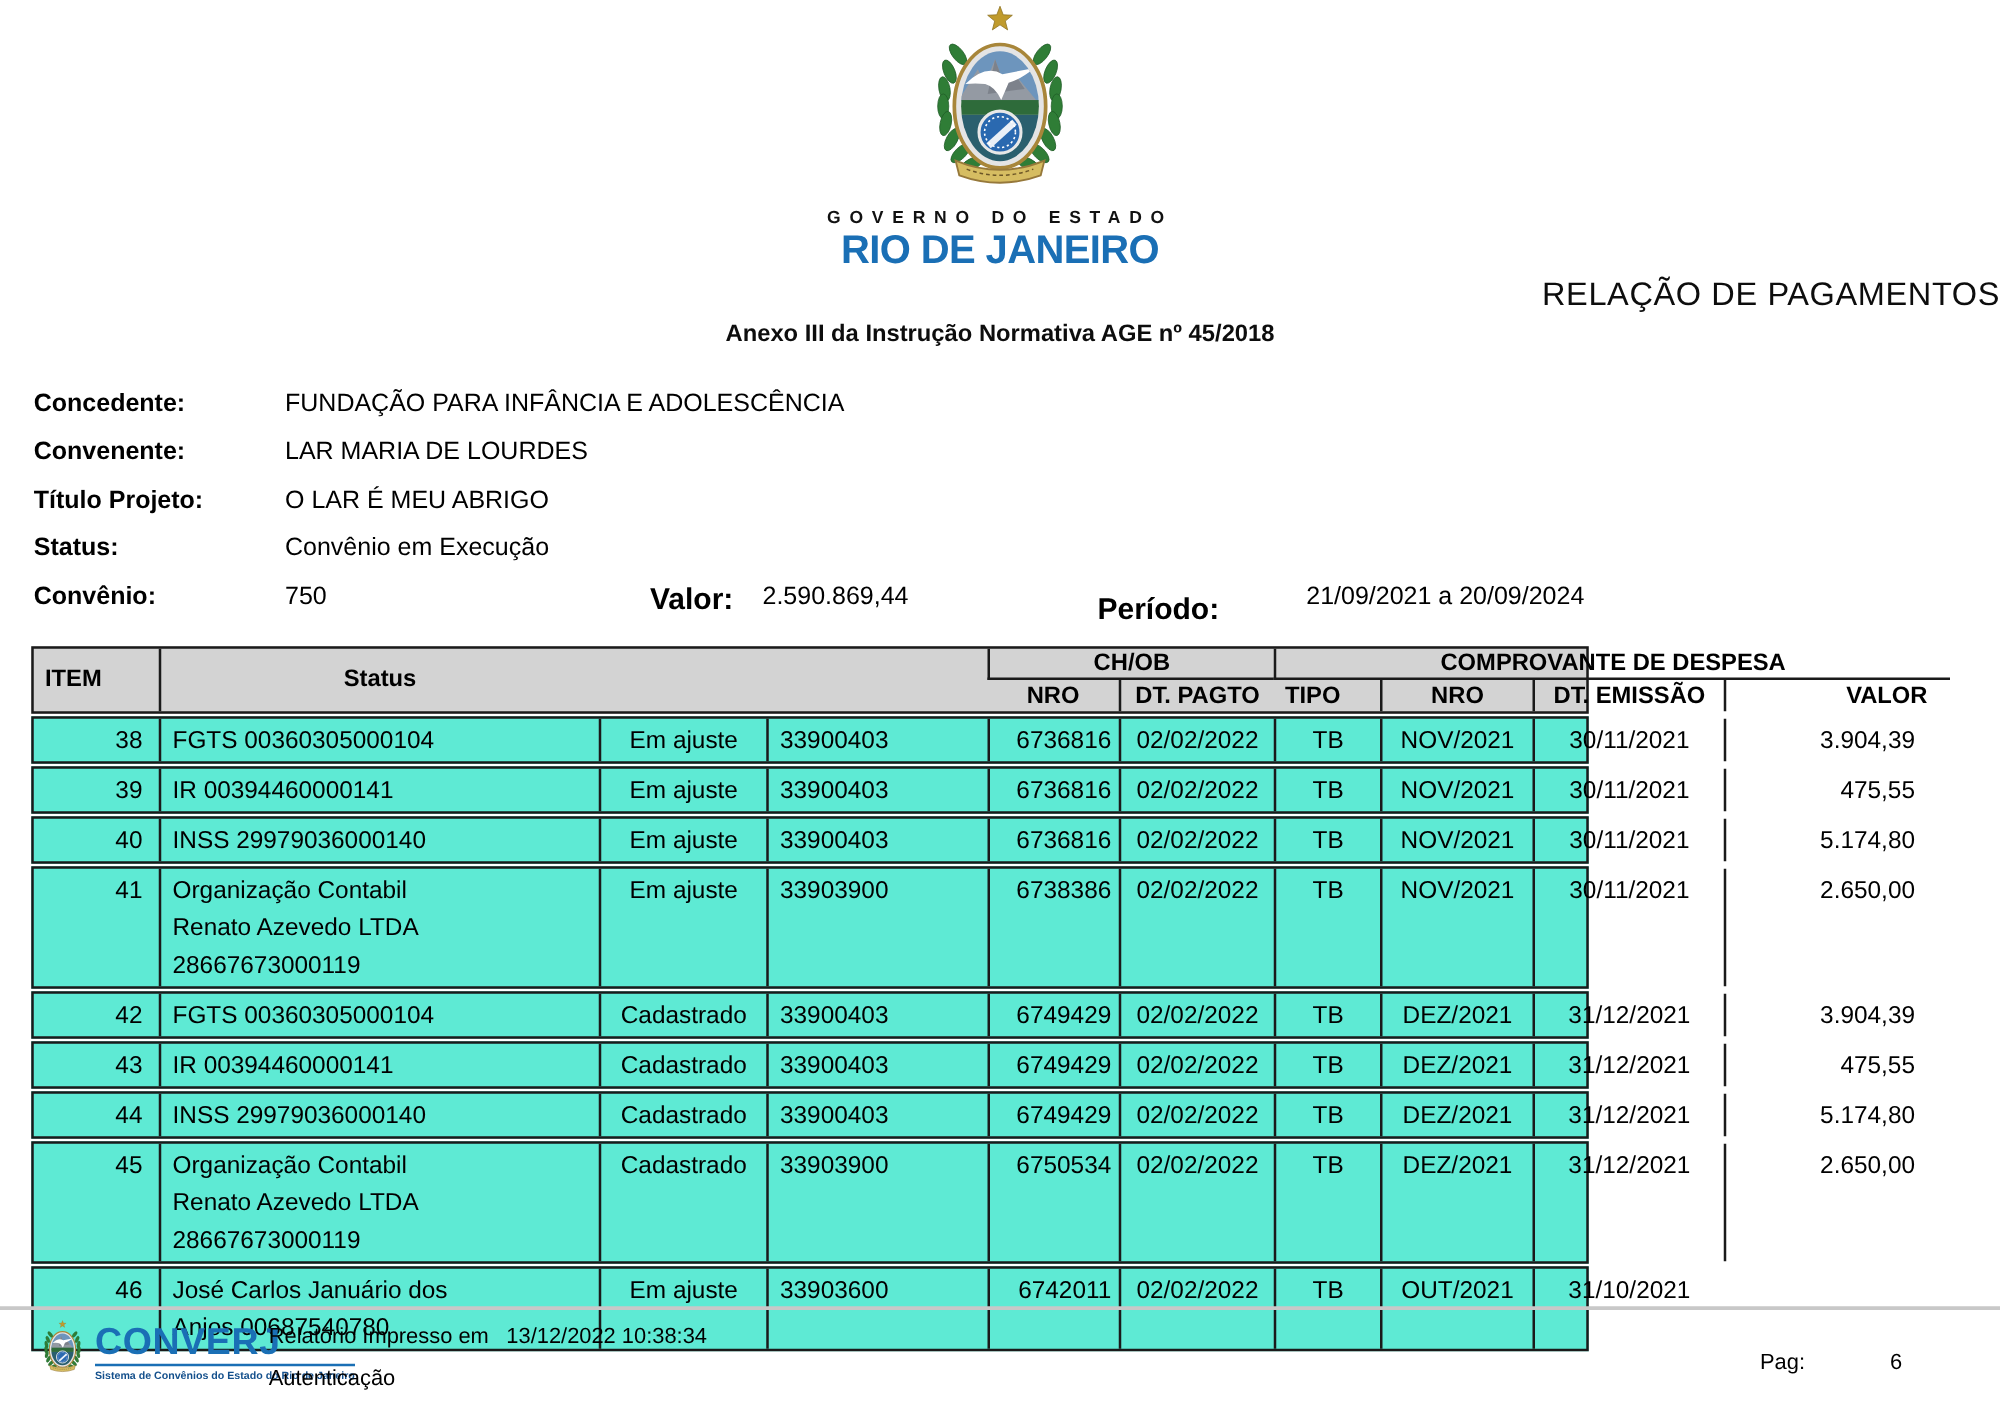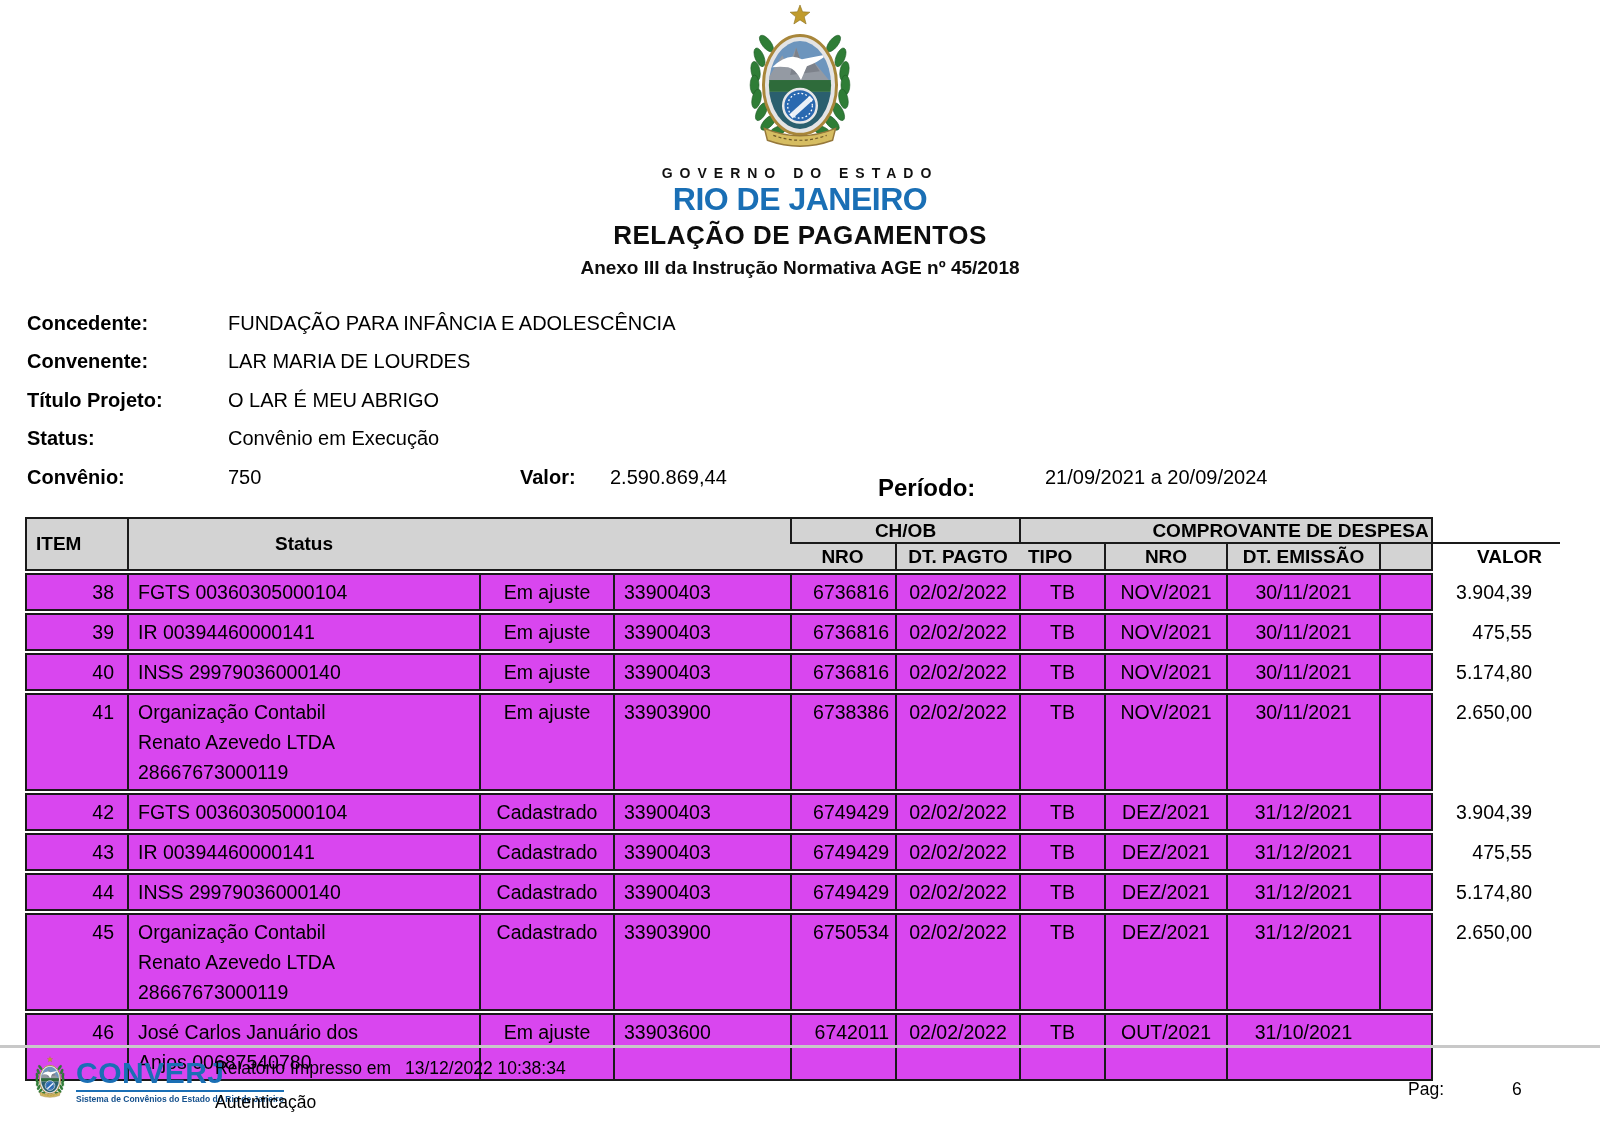--- a/index.html
+++ b/index.html
@@ -7,38 +7,38 @@
     width:1600px;height:1122px;position:relative;overflow:hidden;
     font-family:"Liberation Sans","DejaVu Sans",sans-serif;color:#000;
     -webkit-font-smoothing:antialiased;
   }
   
   .emblem-wrap{position:absolute;left:0;right:0;top:4px;text-align:center;}
   .gov-line{position:absolute;left:0;right:0;top:165px;text-align:center;
     font-size:14px;font-weight:bold;letter-spacing:7px;color:#111;}
   .state-line{position:absolute;left:0;right:0;top:181px;text-align:center;
     font-size:32px;font-weight:bold;letter-spacing:-0.5px;color:#1a6fb5;}
-  .doc-title{position:absolute;left:0;right:0;top:220px;text-align:center;
-    font-size:26px;font-weight:bold;letter-spacing:0.5px;color:#0d0d0d;}
+  .doc-title{position:absolute;left:0;right:0;top:220px;text-align:right;
+    font-size:26px;font-weight:normal;letter-spacing:0.5px;color:#0d0d0d;}
   .doc-subtitle{position:absolute;left:0;right:0;top:257px;text-align:center;
     font-size:19px;font-weight:bold;color:#0d0d0d;}
   
   .meta-label{position:absolute;left:27px;font-size:20px;font-weight:bold;white-space:nowrap;}
   .meta-value{position:absolute;left:228px;font-size:20px;white-space:nowrap;}
   .m1{top:312px}.m2{top:350px}.m3{top:389px}.m4{top:427px}.m5{top:466px}
-  .valor-label{position:absolute;left:520px;top:466px;font-size:20px;font-weight:bold;}
+  .valor-label{position:absolute;left:520px;top:466px;font-size:24px;font-weight:bold;}
   .valor-value{position:absolute;left:610px;top:466px;font-size:20px;}
   .periodo-label{position:absolute;left:878px;top:474px;font-size:24px;font-weight:bold;}
   .periodo-value{position:absolute;left:1045px;top:466px;font-size:20px;}
   
-  .pay-table{position:absolute;left:25px;top:517px;width:1408px;}
+  .pay-table{position:absolute;left:25px;top:517px;width:1246px;}
   .t-head,.t-row{
     display:grid;
     grid-template-columns:100px 352px 134px 177px 105px 124px 85px 122px 153px 181px;
-    border:2px solid #1a1a1a;box-sizing:border-box;background:#d946ef;
+    border:2px solid #1a1a1a;box-sizing:border-box;background:#5eead4;
   }
   .t-head{background:#d3d3d3;grid-template-rows:25px 25px;margin-bottom:2px;}
   .t-row{margin-bottom:2px;min-height:34px;}
   .hc{box-sizing:border-box;font-size:19px;font-weight:bold;display:flex;align-items:center;
     line-height:22px;}
   .hc.bl{border-left:2px solid #1a1a1a;}
   .hc.span2{grid-row:1 / span 2;}
   .hc.left{padding-left:9px;}
   .hc.center{justify-content:center;}
   .hc.right{justify-content:flex-end;padding-right:18px;}

